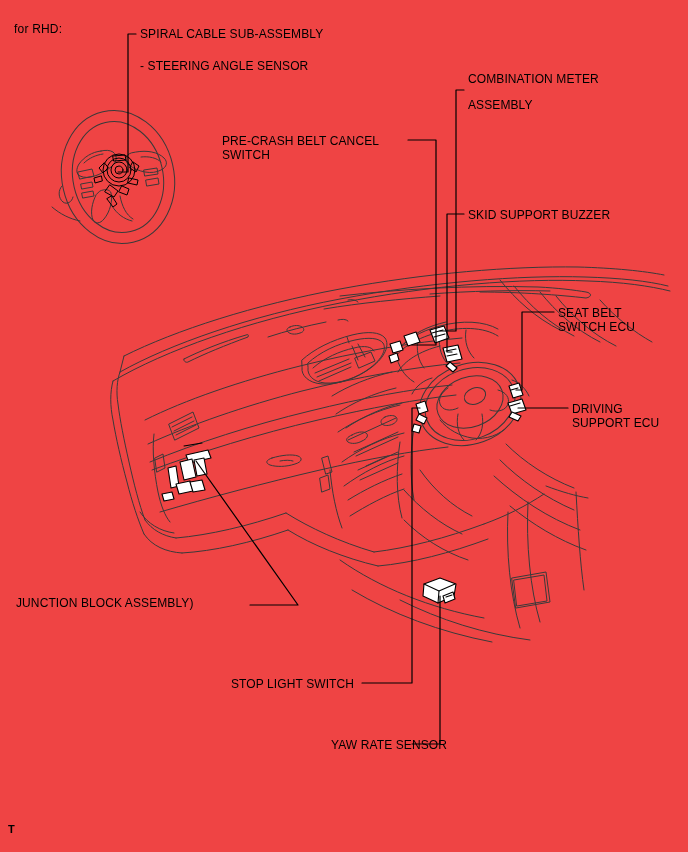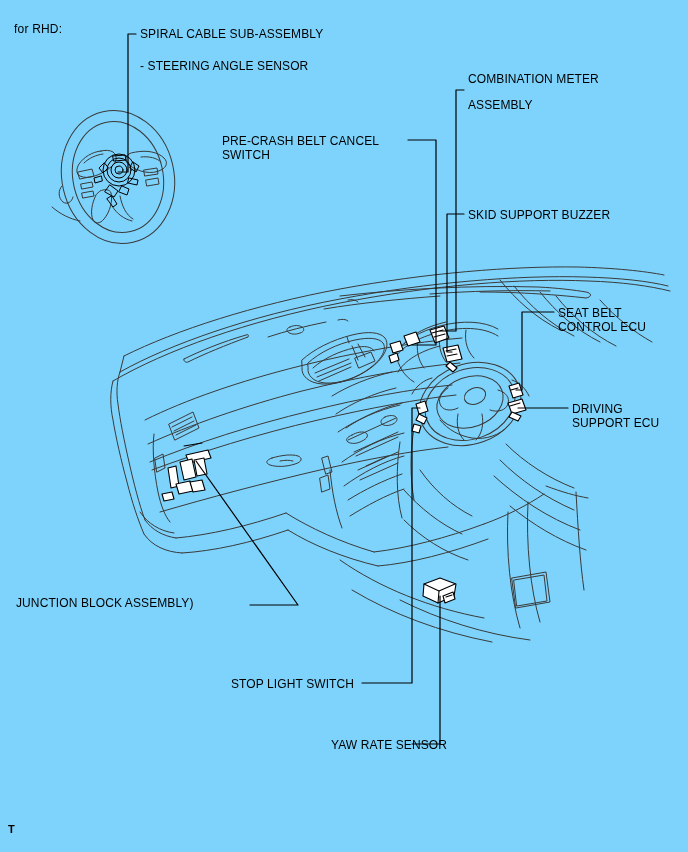--- a/index.html
+++ b/index.html
@@ -8,21 +8,21 @@
     background: #ffffff;
   }
   body {
     font-family: "Liberation Sans", sans-serif;
     color: #000000;
   }
   #page {
     position: relative;
     width: 688px;
     height: 852px;
-    background: #7dd3fc;
+    background: #ef4444;
     overflow: hidden;
   }
   .lbl {
     position: absolute;
     font-family: "Liberation Sans", sans-serif;
     font-size: 12px;
     line-height: 14px;
     color: #000000;
     white-space: pre;
     letter-spacing: 0.1px;
@@ -306,21 +306,21 @@
 
   <div class="lbl" style="left:468px; top:72px;">COMBINATION METER</div>
   <div class="lbl" style="left:468px; top:98px;">ASSEMBLY</div>
 
   <div class="lbl" style="left:222px; top:134px;">PRE-CRASH BELT CANCEL</div>
   <div class="lbl" style="left:222px; top:148px;">SWITCH</div>
 
   <div class="lbl" style="left:468px; top:208px;">SKID SUPPORT BUZZER</div>
 
   <div class="lbl" style="left:558px; top:306px;">SEAT BELT</div>
-  <div class="lbl" style="left:558px; top:320px;">CONTROL ECU</div>
+  <div class="lbl" style="left:558px; top:320px;">SWITCH ECU</div>
 
   <div class="lbl" style="left:572px; top:402px;">DRIVING</div>
   <div class="lbl" style="left:572px; top:416px;">SUPPORT ECU</div>
 
   <div class="lbl" style="left:16px; top:596px;">JUNCTION BLOCK ASSEMBLY)</div>
 
   <div class="lbl" style="left:231px; top:677px;">STOP LIGHT SWITCH</div>
 
   <div class="lbl" style="left:283px; top:738px;margin-left:48px;">YAW RATE SENSOR</div>
 

